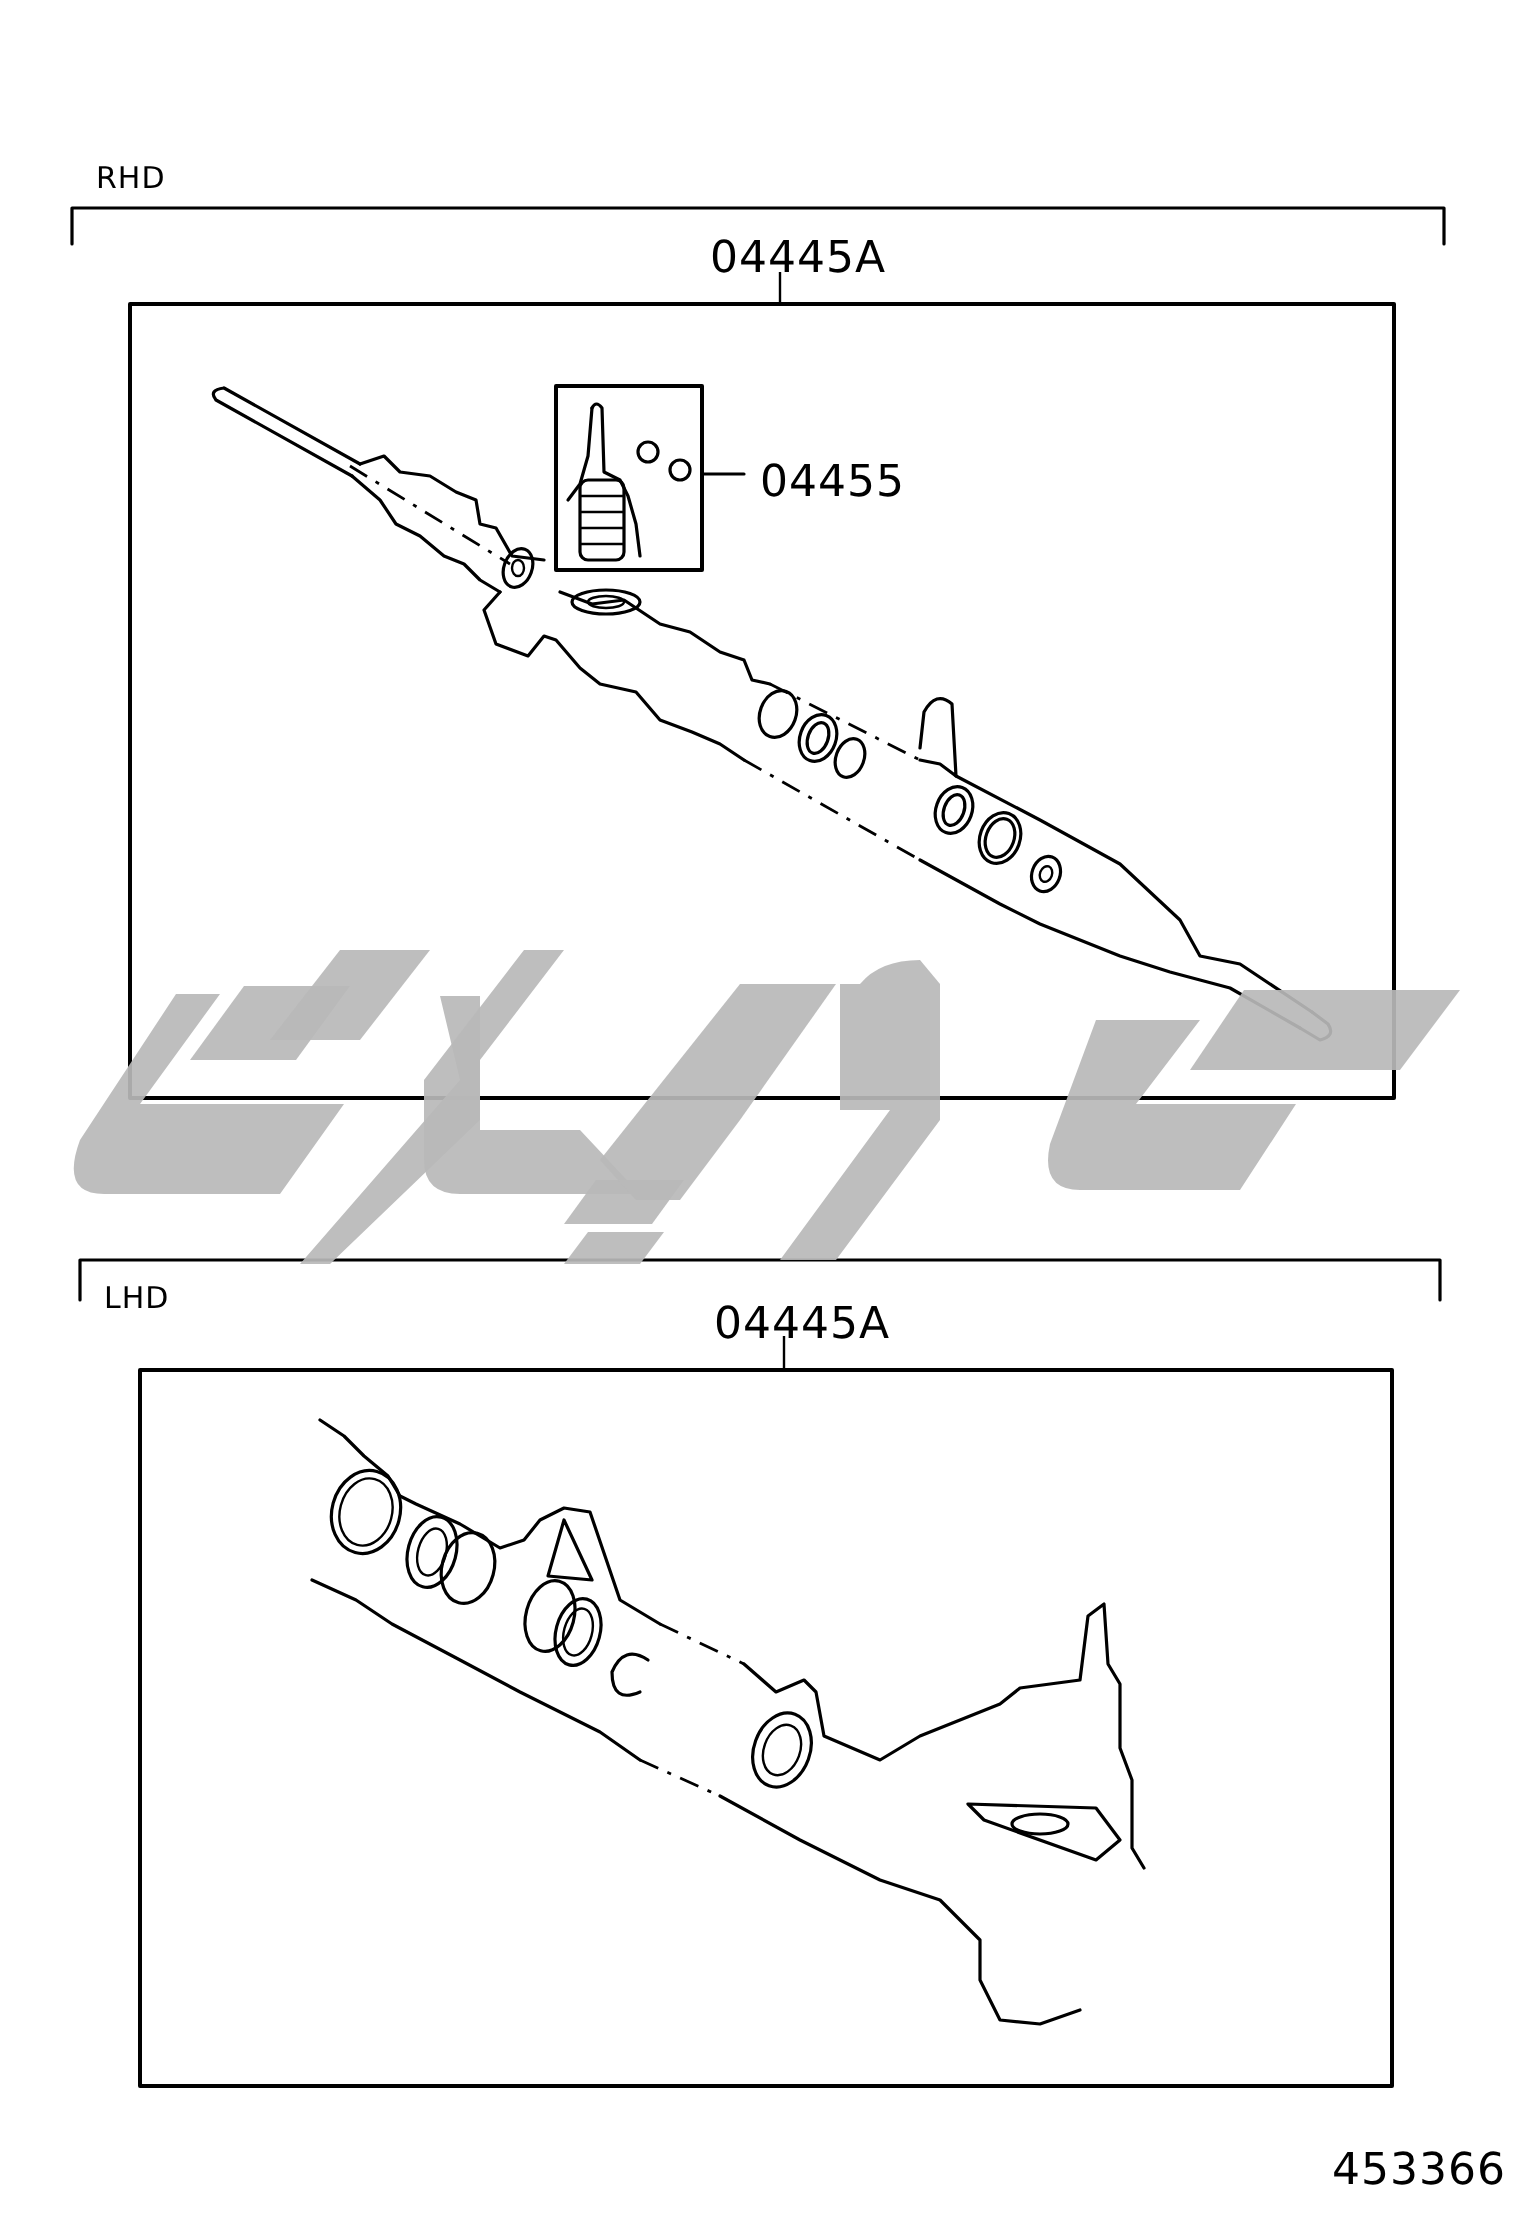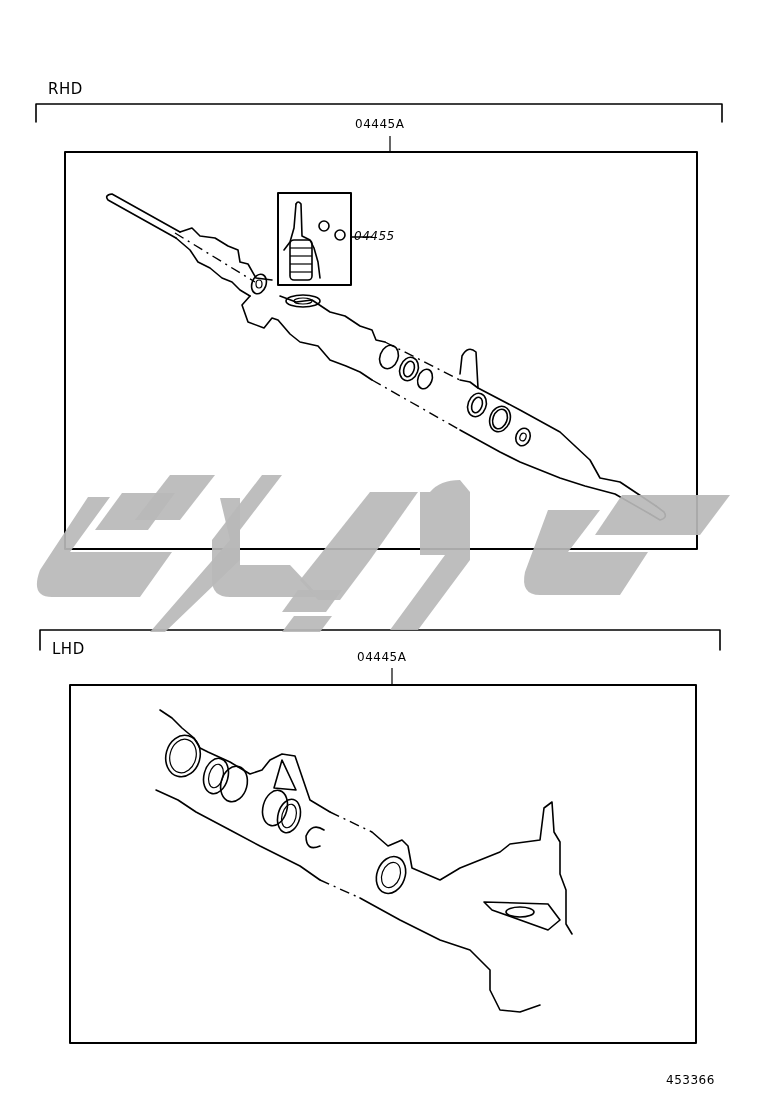--- a/index.html
+++ b/index.html
@@ -1,18 +1,18 @@
 <!DOCTYPE html>
 <html><head>
 <meta charset="utf-8">
 <style>
   html, body { margin:0; padding:0; background:#ffffff; }
   body { width:760px; height:1112px; position:relative; overflow:hidden; font-family:"DejaVu Sans Mono", "Liberation Mono", monospace; color:#000; }
   .label { position:absolute; font-size:15px; letter-spacing:0.5px; font-family:"DejaVu Sans", "Liberation Sans", sans-serif;text-align:right; }
-  .partno { position:absolute; font-size:12px; letter-spacing:0.5px; font-family:"DejaVu Sans", "Liberation Sans", sans-serif; }
+  .partno { position:absolute; font-size:22px; letter-spacing:0.5px; font-family:"DejaVu Sans", "Liberation Sans", sans-serif; }
   svg.canvas { position:absolute; left:0; top:0; }
   .stroke { fill:none; stroke:#000; stroke-width:1.6; stroke-linejoin:round; stroke-linecap:round; }
   .thin { fill:none; stroke:#000; stroke-width:1.2; }
   .dash { fill:none; stroke:#000; stroke-width:1.4; stroke-dasharray:10 5 2 5; }
   .wm { fill:#b9b9b9; opacity:0.92; }
 </style>
 </head>
 <body>
 
 <svg class="canvas" width="760" height="1112" viewBox="0 0 760 1112">
@@ -115,18 +115,18 @@
     <path class="wm" d="M370,492 L418,492 L370,560 L340,600 L318,600 L300,580 Z"></path>
     <path class="wm" d="M420,492 L470,492 L470,560 L418,630 L390,630 L445,555 L420,555 Z"></path>
     <path class="wm" d="M430,492 Q440,480 460,480 L470,492 Z"></path>
     <path class="wm" d="M548,510 L600,510 L568,552 L648,552 L620,595 L540,595 Q520,595 525,572 Z"></path>
     <path class="wm" d="M622,495 L730,495 L700,535 L595,535 Z"></path>
   </g>
 </svg>
 
 <div class="label" style="left:48px; top:80px;">RHD</div>
 <div class="partno" style="left:355px; top:117px;">04445A</div>
-<div class="partno" style="left:354px; top:229px;font-style:italic;">04455</div>
+<div class="partno" style="left:380px; top:229px;">04455</div>
 
 <div class="label" style="left:52px; top:640px;">LHD</div>
 <div class="partno" style="left:357px; top:650px;">04445A</div>
 
 <div class="partno" style="left:666px; top:1073px;text-align:right;">453366</div>
 
 </body></html>

